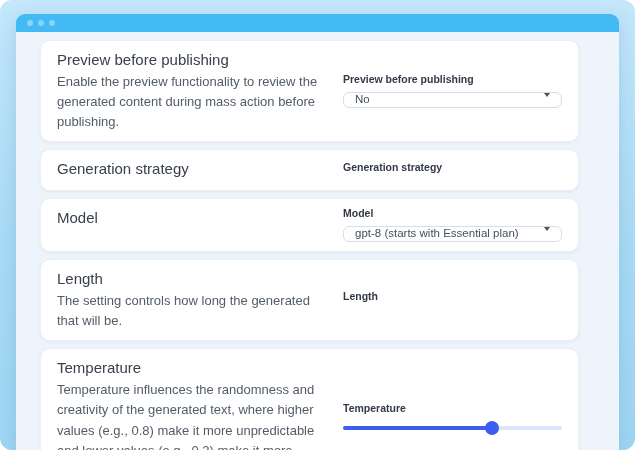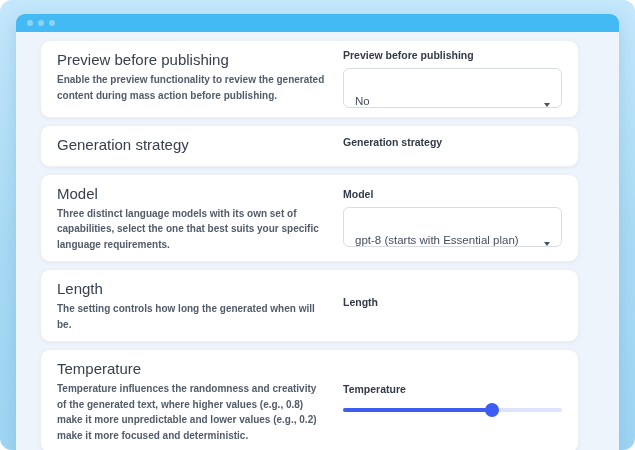--- a/index.html
+++ b/index.html
@@ -45,32 +45,32 @@
     padding:8px 16px 9px 16px;
     flex:none;
   }
   .card-left { width:286px; flex:none; padding-right:16px; }
   .card-right { flex:1; display:flex; flex-direction:column; justify-content:center; min-width:0; }
   .card-title {
     font-size:15px; font-weight:400; color:#39404d;
     line-height:1.4; margin-bottom:2px;
   }
   .card-desc {
-    font-size:10px; color:#525c69; line-height:1.55;font-weight:bold;
+    font-size:13px; color:#525c69; line-height:1.55;
   }
   .field-label {
     font-size:10.5px; font-weight:700; color:#333a47;
     margin-bottom:6px; line-height:1.2;
   }
   .select {
-    height:40px;
+    height:16px;
     background:#ffffff;
     border:1px solid #d8dce5;
     border-radius:6px;
-    display:flex; align-items:flex-end; justify-content:space-between;
+    display:flex; align-items:flex-start; justify-content:space-between;
     padding:0 11px;
     font-size:11.5px; color:#454f5e;
     cursor:pointer;
   }
   .caret {
     width:0; height:0;
     border-left:3.5px solid transparent;
     border-right:3.5px solid transparent;
     border-top:4.5px solid #4a5260;
     flex:none; margin-left:8px;
@@ -126,35 +126,34 @@
           <div class="card-title">Generation strategy</div>
         </div>
         <div class="card-right">
           <div class="field-label">Generation strategy</div>
         </div>
       </div>
 
       <div class="card">
         <div class="card-left">
           <div class="card-title">Model</div>
-          <div class="card-desc">Three distinct language models with its own set of capabilities, select the one that best suits your specific language requirements.</div>
         </div>
         <div class="card-right">
           <div class="field-label">Model</div>
           <div class="select">
             <span>gpt-8 (starts with Essential plan)</span>
             <span class="caret"></span>
           </div>
         </div>
       </div>
 
       <div class="card">
         <div class="card-left">
           <div class="card-title">Length</div>
-          <div class="card-desc">The setting controls how long the generated when will be.</div>
+          <div class="card-desc">The setting controls how long the generated that will be.</div>
         </div>
         <div class="card-right">
           <div class="field-label">Length</div>
         </div>
       </div>
 
       <div class="card">
         <div class="card-left">
           <div class="card-title">Temperature</div>
           <div class="card-desc">Temperature influences the randomness and creativity of the generated text, where higher values (e.g., 0.8) make it more unpredictable and lower values (e.g., 0.2) make it more focused and deterministic.</div>

